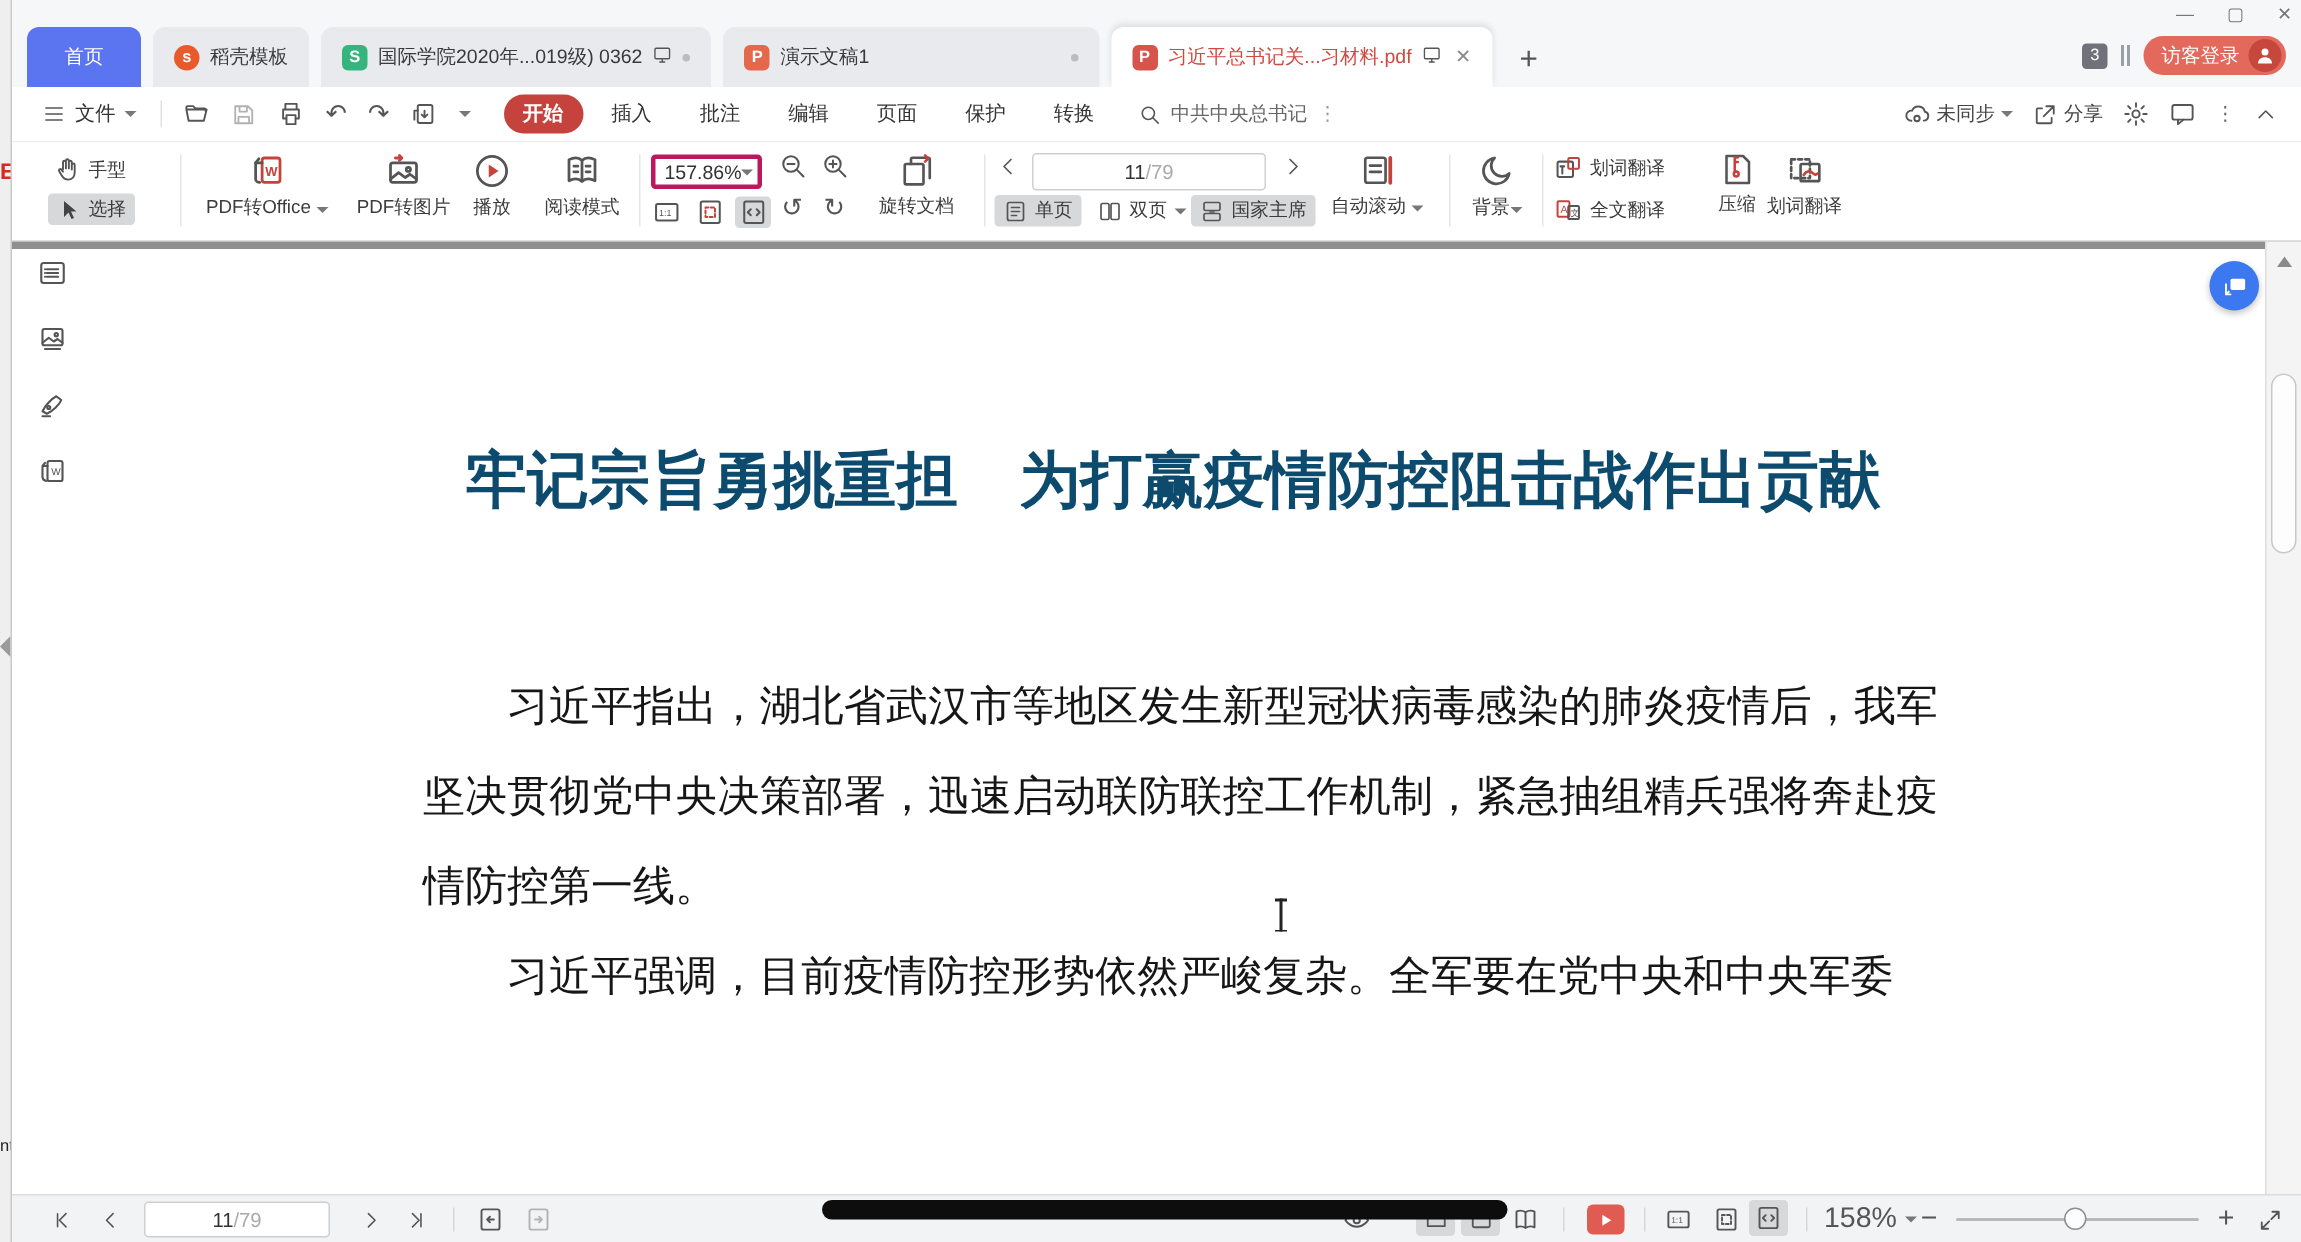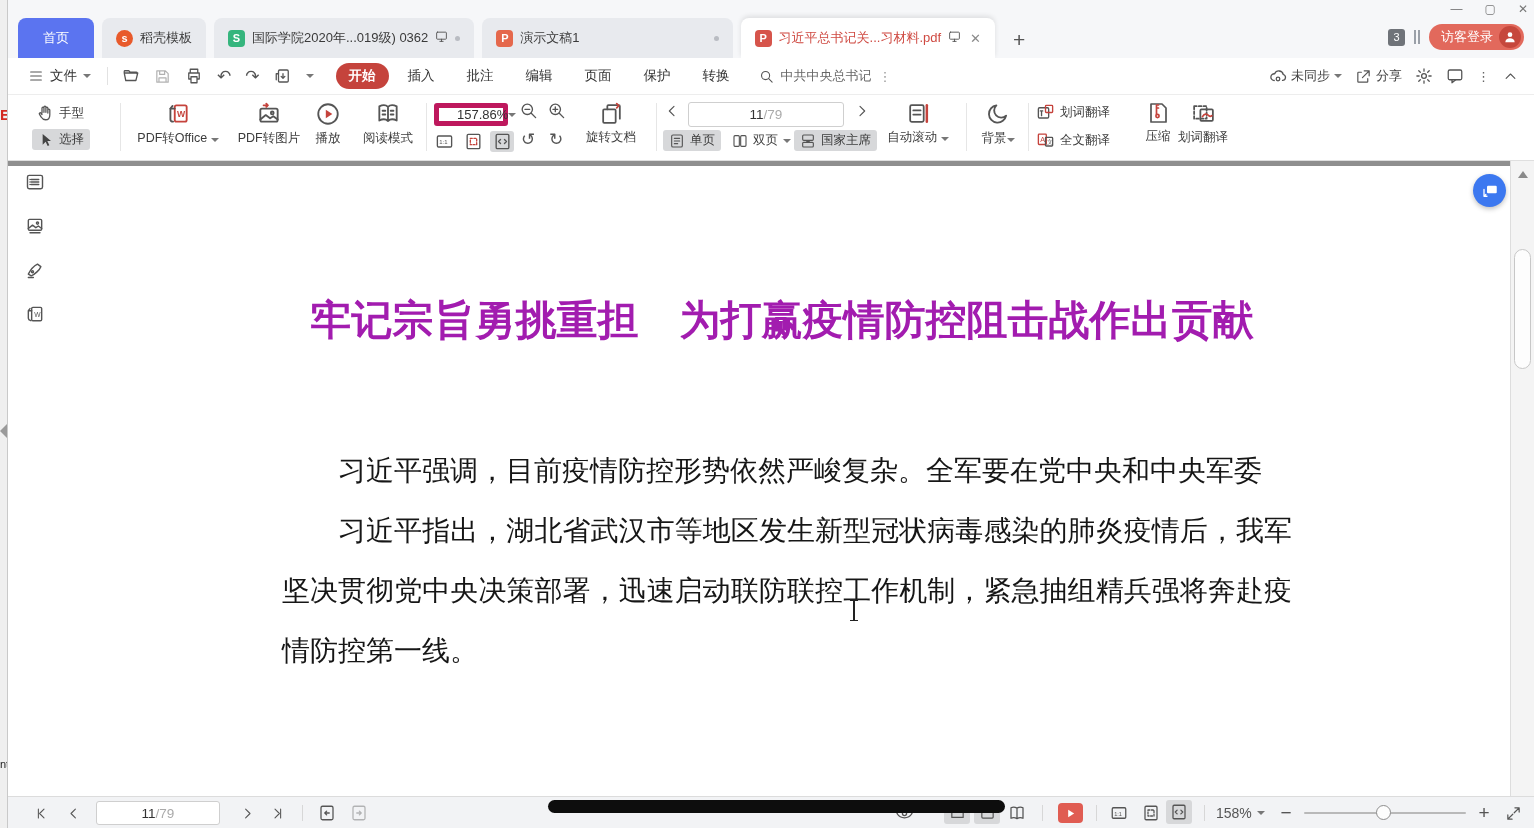--- a/index.html
+++ b/index.html
@@ -49,59 +49,59 @@
   .msearch .dots{color:#999;letter-spacing:1px}
   .mb-right{margin-left:auto;display:flex;align-items:center;gap:13px;padding-right:16px;color:#444}
   .mb-right .grp{display:flex;align-items:center;gap:4px}
 
   
   .toolbar{position:absolute;left:8px;top:95px;right:0;height:66px;background:#fff;border-bottom:1px solid #dfdfdf}
   .tb-div{position:absolute;top:8px;width:1px;height:48px;background:#e6e6e6}
   .tbtn{position:absolute;display:flex;align-items:center;gap:5px;font-size:12.5px;color:#3c3c3c;white-space:nowrap}
   .tbtn.sel{background:#d7d8da;border-radius:3px;padding:2px 6px}
   .bigbtn{position:absolute;display:flex;flex-direction:column;align-items:center;gap:3px;font-size:12.5px;color:#3c3c3c;white-space:nowrap}
-  .combo{position:absolute;border:5px solid #be185d;border-radius:3px;background:#fff;display:flex;align-items:center;justify-content:space-between;padding:0 18px;font-size:13px;color:#333}
+  .combo{position:absolute;border:3px solid #be185d;border-radius:3px;background:#fff;display:flex;align-items:center;justify-content:space-between;padding:0 6px;font-size:13px;color:#333}
   .caret{width:0;height:0;border-left:4px solid transparent;border-right:4px solid transparent;border-top:4px solid #777;display:inline-block}
   .pagebox{position:absolute;border:1px solid #cfcfcf;border-radius:3px;background:#fff;display:flex;align-items:center;justify-content:center;font-size:13.5px}
   .pagebox .tot{color:#aaa}
   .iconbtn{position:absolute;display:flex;align-items:center;justify-content:center}
   .iconbtn.sel{background:#d7d8da;border-radius:3px}
   .uglyph{font-family:"DejaVu Sans",sans-serif;font-size:17px;color:#555;line-height:1}
 
   
   .viewport{position:absolute;left:8px;top:161px;right:0;height:635px;background:#8f8f8f}
   .page{position:absolute;left:0;top:5px;right:24px;bottom:0;background:#fff}
   .sidebar{position:absolute;left:16px;top:10px;display:flex;flex-direction:column;gap:22px;z-index:5}
   .sidebar .sic{width:22px;height:22px;display:flex;align-items:center;justify-content:center}
   .scrollbar{position:absolute;right:0;top:0;width:24px;bottom:0;background:#f4f4f4;border-left:1px solid #ddd}
   .scroll-up{position:absolute;top:10px;left:7px;width:0;height:0;border-left:5px solid transparent;border-right:5px solid transparent;border-bottom:7px solid #8a8a8a}
   .scroll-thumb{position:absolute;top:88px;left:3px;width:17px;height:120px;background:#fdfdfd;border:1px solid #c7c7c7;border-radius:9px}
   .floatbtn{position:absolute;right:28px;top:13px;width:33px;height:33px;border-radius:50%;background:#3c78f0;display:flex;align-items:center;justify-content:center;box-shadow:0 2px 5px rgba(0,0,0,.25);z-index:6}
 
   .doc-title1{position:absolute;left:272px;top:226px;width:1020px;text-align:center;font-family:"DejaVu Serif","Liberation Serif",serif;font-size:31px;color:#141414;letter-spacing:1px}
-  .doc-title2{position:absolute;left:272px;top:293px;width:1020px;text-align:center;font-family:"DejaVu Serif","Liberation Serif",serif;font-weight:900;font-size:41px;color:#a21caf;letter-spacing:0px;white-space:nowrap}
+  .doc-title2{position:absolute;left:272px;top:293px;width:1020px;text-align:center;font-family:"DejaVu Serif","Liberation Serif",serif;font-weight:900;font-size:41px;color:#0c4a6e;letter-spacing:0px;white-space:nowrap}
   .doc-body{position:absolute;left:282px;top:441px;width:1010px;font-family:"DejaVu Serif","Liberation Serif",serif;font-size:28px;color:#161616;line-height:60px;text-align:justify}
   .doc-body p{text-indent:2em;margin:0}
   .ibeam{position:absolute;left:848px;top:597px;width:11px;height:26px;z-index:4}
   .ibeam i{position:absolute;left:5px;top:2px;width:1.5px;height:22px;background:#222}
   .ibeam b,.ibeam s{position:absolute;left:2px;width:8px;height:1.5px;background:#222}
   .ibeam b{top:2px}.ibeam s{bottom:2px}
 
   
   .statusbar{position:absolute;left:8px;top:796px;right:0;height:32px;background:#f2f3f5;border-top:1px solid #dcdcdc}
   .sb-item{position:absolute;top:0;height:32px;display:flex;align-items:center;justify-content:center;color:#555}
   .sb-div{position:absolute;top:8px;width:1px;height:16px;background:#d7d7d7}
   .sb-pagebox{position:absolute;left:88px;top:4px;width:124px;height:24px;background:#fff;border:1px solid #cfcfcf;border-radius:3px;display:flex;align-items:center;justify-content:center;font-size:13.5px}
   .sb-pagebox .tot{color:#aaa}
   .blackbar{position:absolute;left:540px;top:3px;width:457px;height:13px;background:#0d0d0d;border-radius:7px;z-index:9}
   .sb-sel{background:#d7d8da;border-radius:3px}
   .playbtn{position:absolute;left:1050px;top:6px;width:25px;height:20px;background:#e05c52;border-radius:4px;display:flex;align-items:center;justify-content:center}
   .slider-track{position:absolute;left:1296px;top:15px;width:162px;height:2px;background:#b9b9b9;border-radius:1px}
   .slider-thumb{position:absolute;left:1368px;top:8px;width:15px;height:15px;background:#fdfdfd;border:1.5px solid #8d8d8d;border-radius:50%}
-  .sb-zoom{position:absolute;left:1208px;top:0;height:32px;display:flex;align-items:center;gap:5px;color:#555;font-size:14px}
+  .sb-zoom{position:absolute;left:1208px;top:0;height:32px;display:flex;align-items:center;gap:5px;color:#555;font-size:19px}
   .pm{font-size:19px;color:#555}
 
   svg.ic{stroke:#555;fill:none;stroke-width:1.7;stroke-linecap:round;stroke-linejoin:round}
   svg.ic .r{stroke:#c5433c}
   svg.ic .fr{fill:#c5433c;stroke:none}
 </style>
 </head>
 <body>
 
 <div class="app">
@@ -485,22 +485,22 @@
     </div>
 
     <div class="scrollbar">
       <span class="scroll-up"></span>
       <span class="scroll-thumb"></span>
     </div>
   </div>
 
   <div class="doc-title2">牢记宗旨勇挑重担　为打赢疫情防控阻击战作出贡献</div>
   <div class="doc-body">
+    <p>习近平指出，湖北省武汉市等地区发生新型冠状病毒感染的肺炎疫情后，我军坚决贯彻党中央决策部署，迅速启动联防联控工作机制，紧急抽组精兵强将奔赴疫情防控第一线。</p>
     <p>习近平强调，目前疫情防控形势依然严峻复杂。全军要在党中央和中央军委</p>
-    <p>习近平指出，湖北省武汉市等地区发生新型冠状病毒感染的肺炎疫情后，我军坚决贯彻党中央决策部署，迅速启动联防联控工作机制，紧急抽组精兵强将奔赴疫情防控第一线。</p>
   </div>
   <div class="ibeam">
       <b></b>
       <i></i>
       <s></s>
     </div>
 
   <div class="statusbar">
     <span class="sb-item" style="left:22px;width:22px">
       <svg class="ic" width="15" height="15" viewBox="0 0 24 24">

